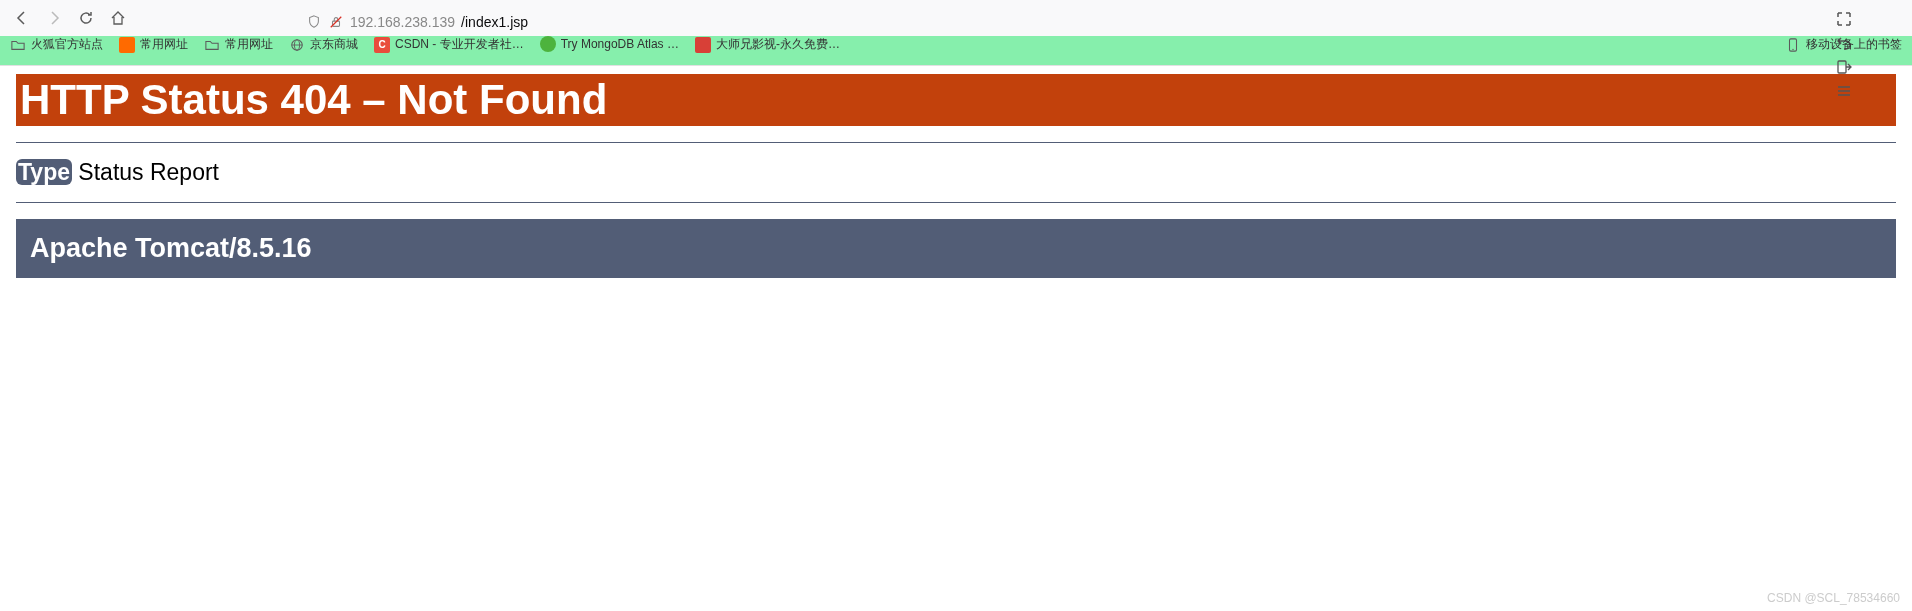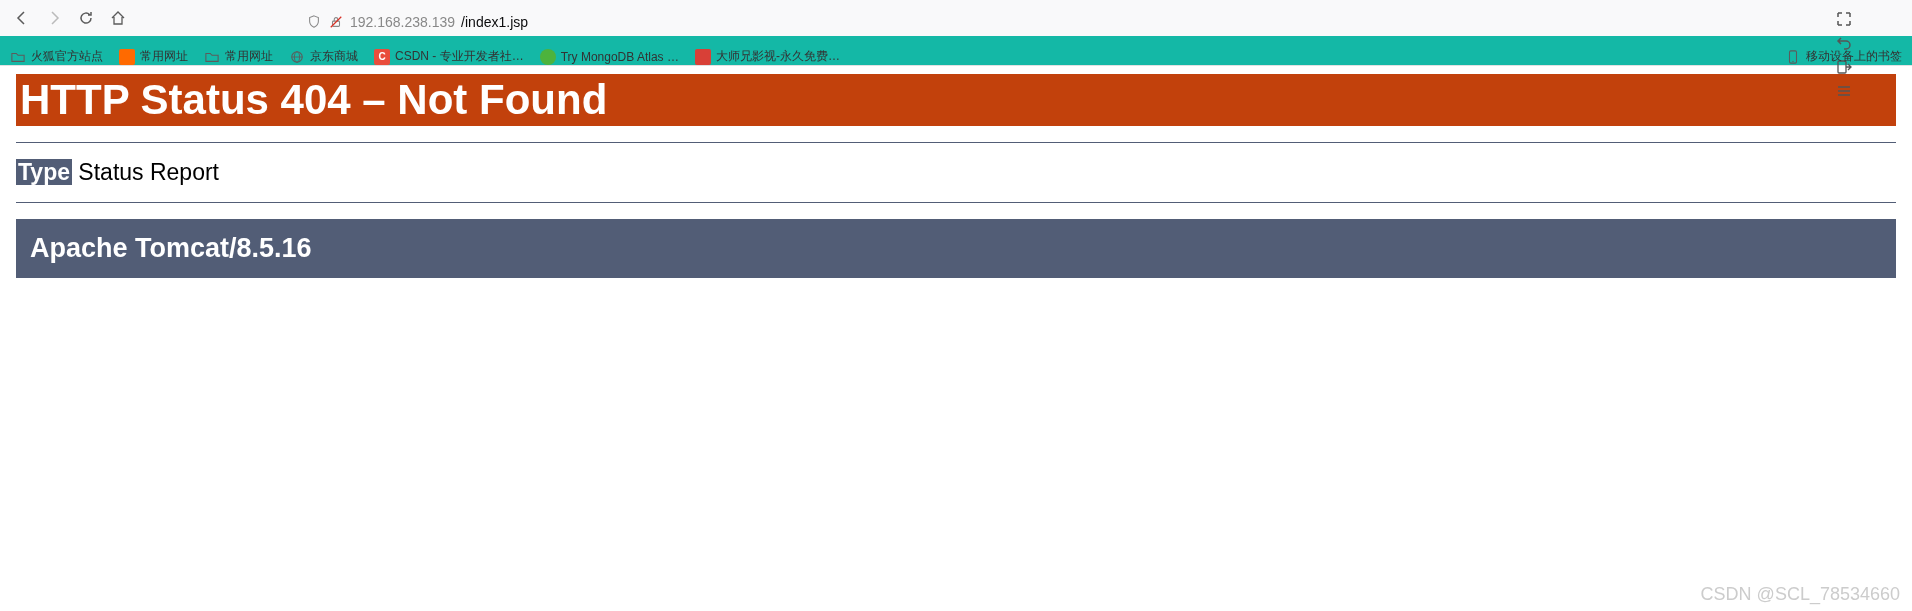--- a/index.html
+++ b/index.html
@@ -67,24 +67,24 @@
       width: 20px;
       height: 20px;
       display: flex;
       align-items: center;
       justify-content: center;
       color: #5b5b5b;
     }
     
     .bookmarks-bar {
       display: flex;
-      align-items: flex-end;
+      align-items: flex-start;
       height: 30px;
       padding: 0 10px;
-      background: #14b8a6;
+      background: #86efac;
       border-bottom: 1px solid #e1e1e2;
       gap: 16px;
       font-size: 12px;
       color: #333;
     }
     .bookmark-item {
       display: flex;
       align-items: center;
       gap: 5px;
       white-space: nowrap;
@@ -127,33 +127,34 @@
       font-family: Tahoma, Arial, sans-serif;
       font-size: 23px;
       margin: 14px 0;
       color: #000;
     }
     .error-label {
       background: #525d76;
       color: #fff;
       font-weight: bold;
       padding: 0 2px;
+      border-radius: 6px;
     }
     h3.server-info {
       font-family: Tahoma, Arial, sans-serif;
       color: #fff;
       background: #525d76;
       font-size: 27px;
       padding: 14px;
     }
     .watermark {
       position: fixed;
       bottom: 6px;
       right: 12px;
-      font-size: 18px;
+      font-size: 12px;
       color: #ccc;
       font-family: Arial, sans-serif;
     }
     svg { display: block; }
   </style>
 </head>
 <body>
 
 <div class="browser-toolbar">
   <div class="nav-btn">

